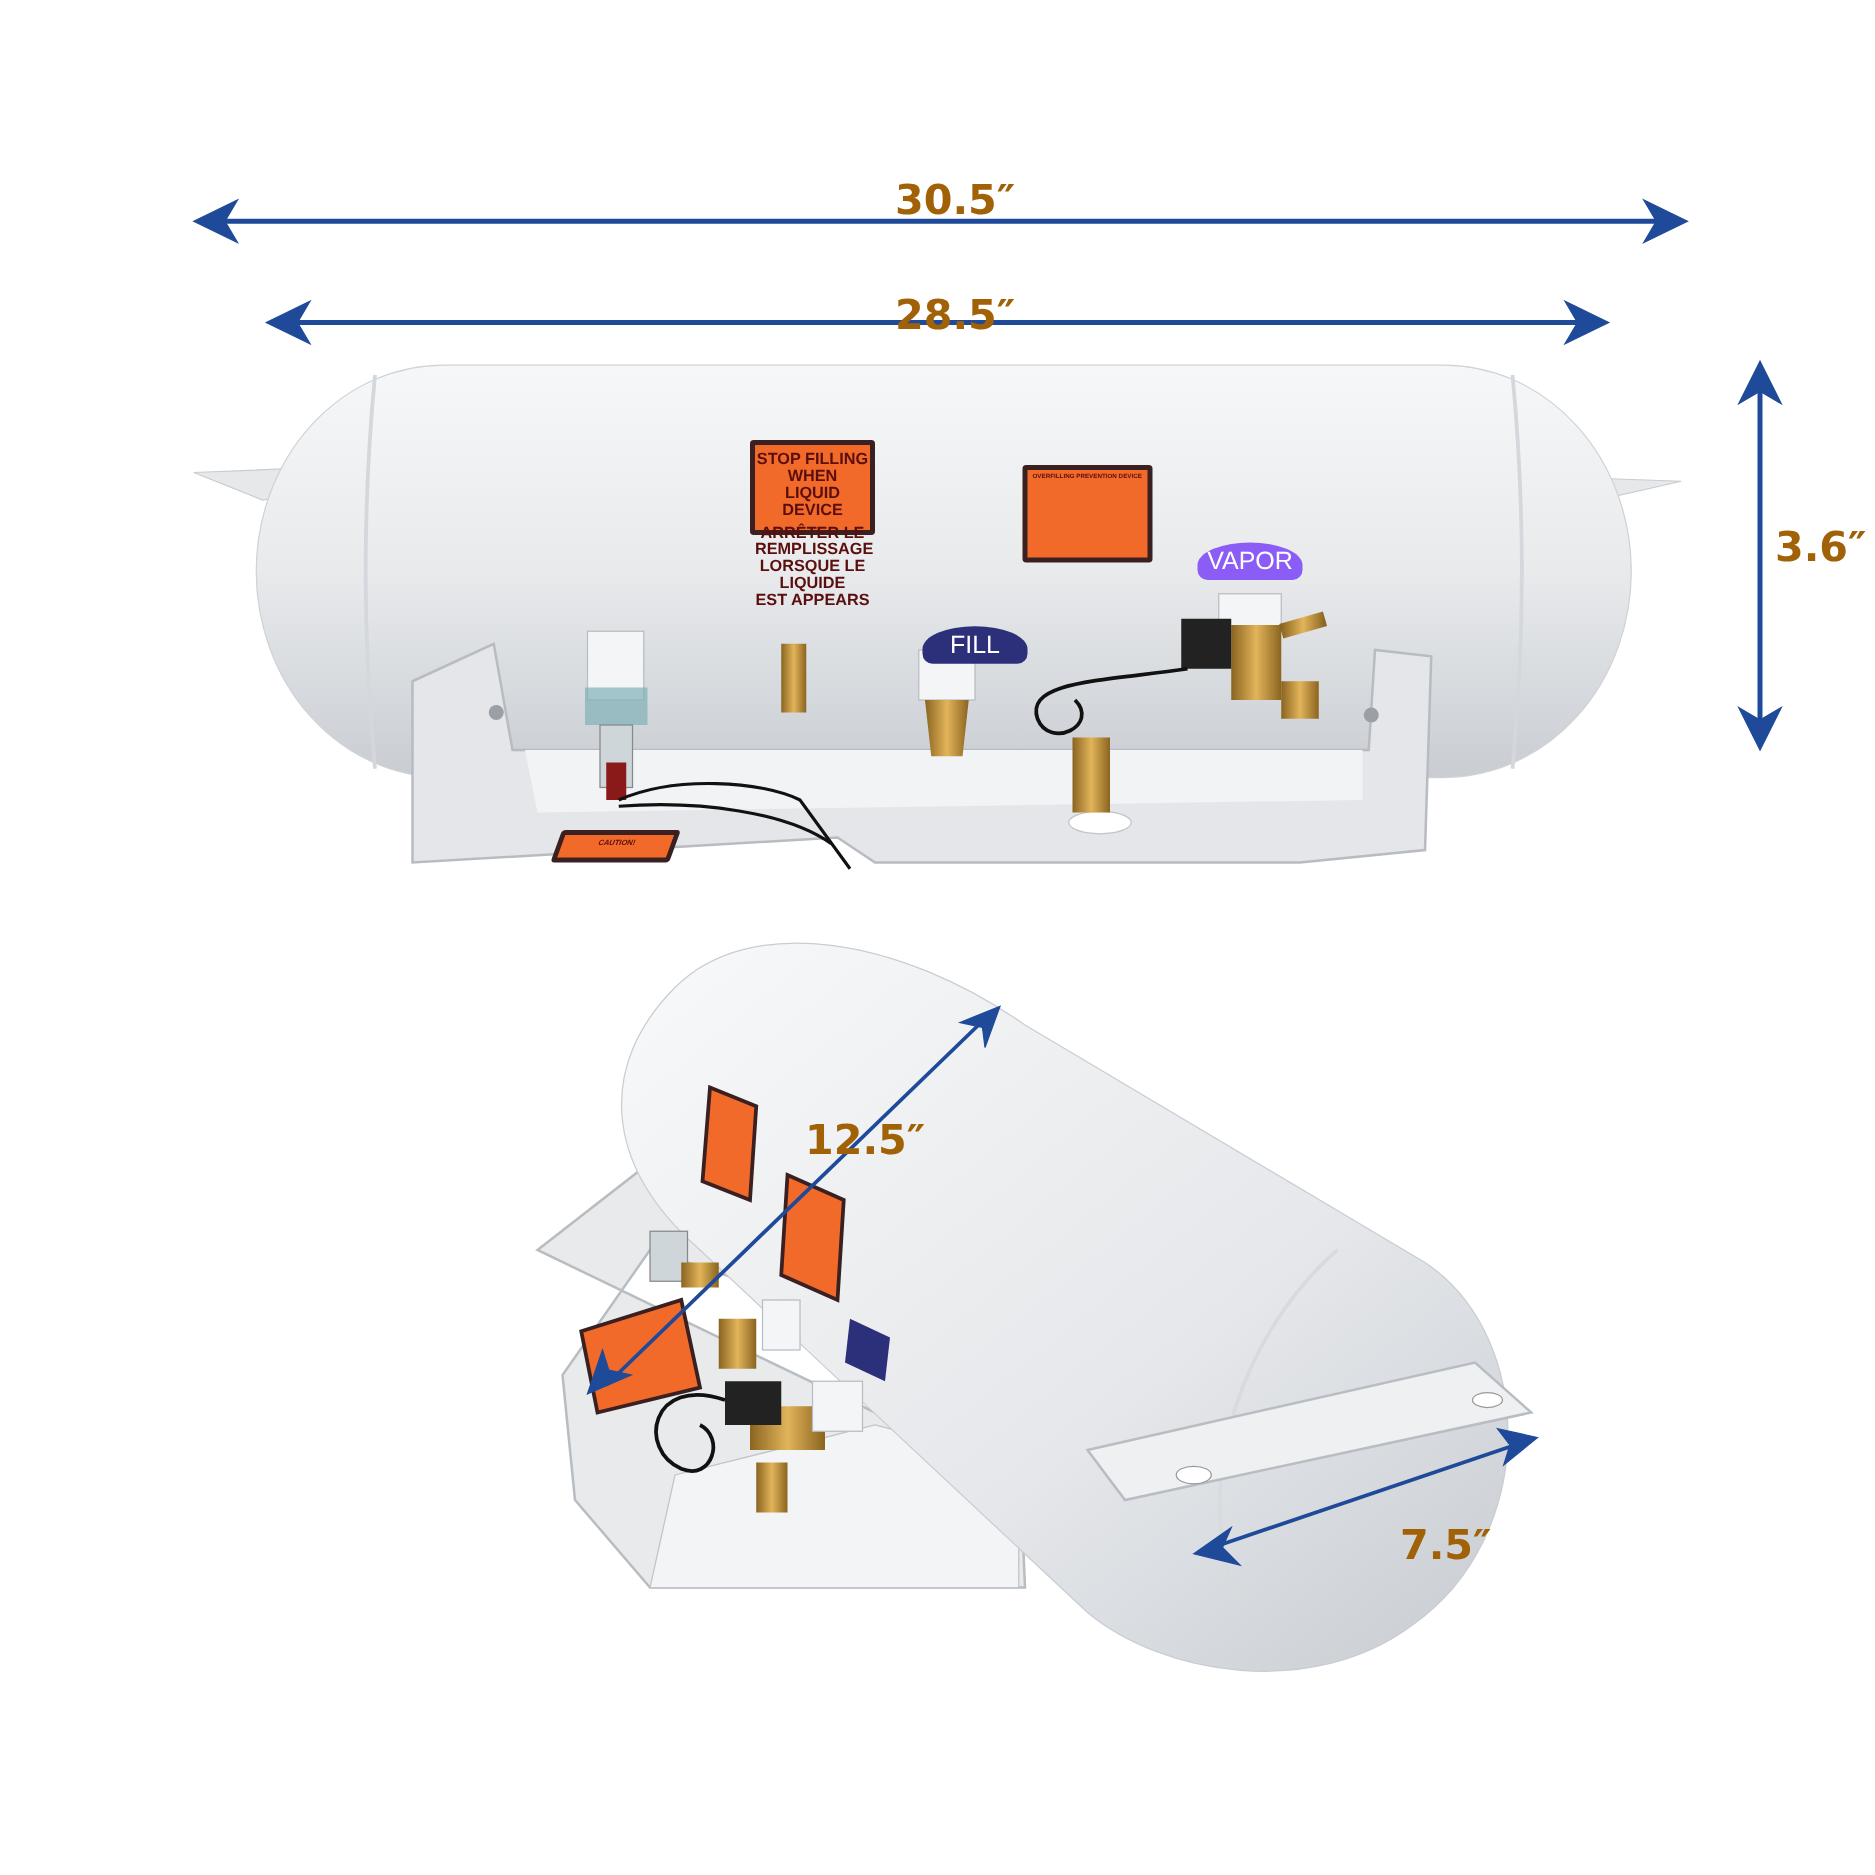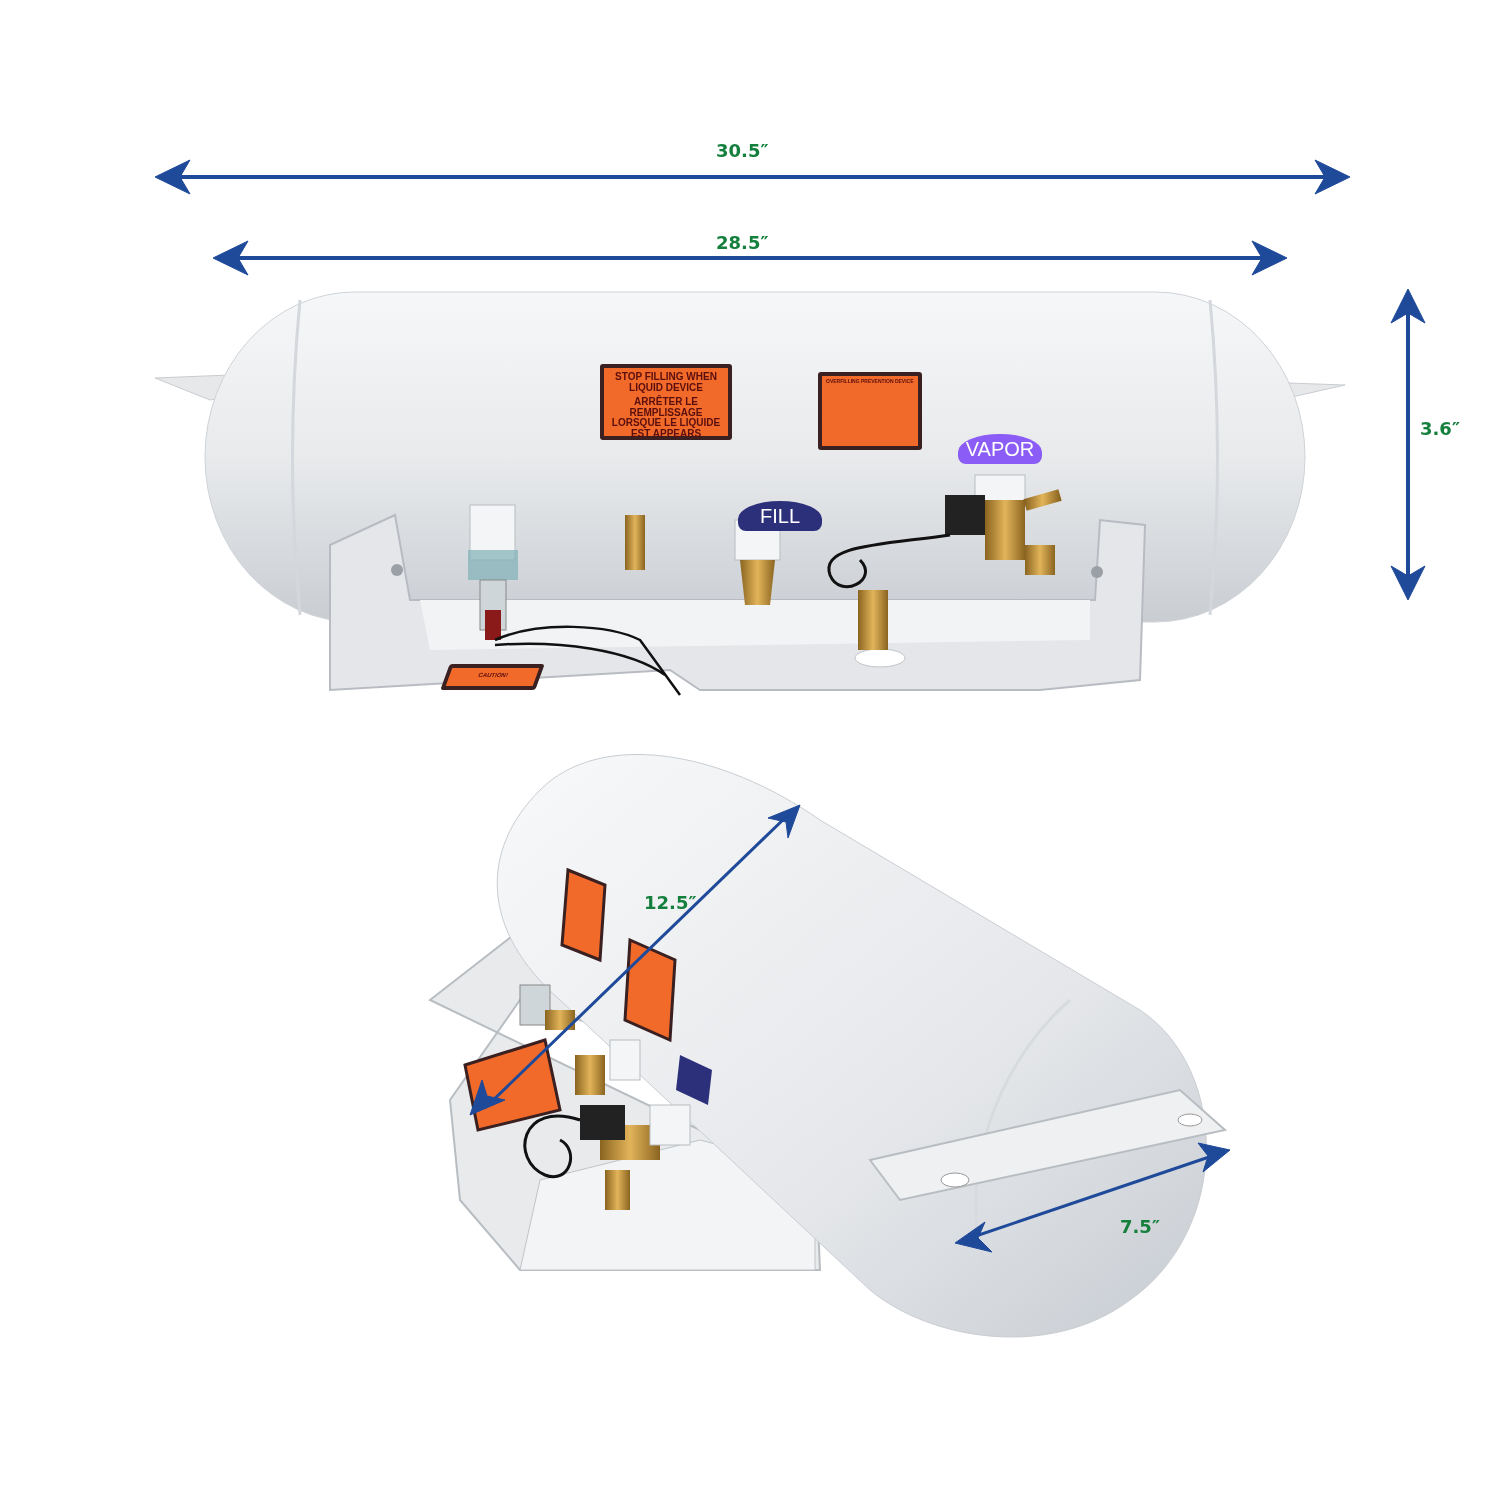--- a/index.html
+++ b/index.html
@@ -1,17 +1,17 @@
 <!DOCTYPE html>
 <html><head>
 <meta charset="utf-8">
 <style>
   html, body { margin:0; padding:0; background:#ffffff; }
   body { width:1500px; height:1500px; position:relative; overflow:hidden; font-family:"DejaVu Sans", sans-serif; }
-  .dim-label { position:absolute; color:#15803d; font-weight:bold; font-size:18px; font-family:"DejaVu Sans", sans-serif; }
+  .dim-label { position:absolute; color:#a16207; font-weight:bold; font-size:33px; font-family:"DejaVu Sans", sans-serif; }
   svg { position:absolute; left:0; top:0; }
   .label-box { position:absolute; background:#f26a2a; border:4px solid #3a2020; border-radius:3px; color:#5a0e0e; font-weight:bold; font-family:"Liberation Sans", sans-serif; text-align:center; line-height:1.05; box-sizing:border-box; }
   .tag { position:absolute; color:#fff; font-family:"Liberation Sans", sans-serif; font-size:20px; text-align:center; }
 </style>
 </head>
 <body>
 
 <svg width="1500" height="1500" viewBox="0 0 1500 1500">
   <defs>
     <linearGradient id="tankGrad" x1="0" y1="0" x2="0" y2="1">
@@ -117,21 +117,21 @@
     <polygon points="1230,1150 1198,1143 1208,1156 1203,1172"></polygon>
   </g>
 </svg>
 
 <div class="dim-label" style="left:716px; top:140px;">30.5″</div>
 <div class="dim-label" style="left:716px; top:232px;">28.5″</div>
 <div class="dim-label" style="left:1420px; top:418px;">3.6″</div>
 <div class="dim-label" style="left:644px; top:864px;margin-top:28px;">12.5″</div>
 <div class="dim-label" style="left:1120px; top:1216px;">7.5″</div>
 
-<div class="label-box" style="left:600px; top:364px; width:132px; height:76px; font-size:10px; padding-top:4px;">
+<div class="label-box" style="left:600px; top:352px; width:100px; height:76px; font-size:13px; padding-top:4px;">
   <div>STOP FILLING WHEN</div>
   <div>LIQUID DEVICE</div>
   <div style="height:4px"></div>
   <div>ARRÊTER LE</div>
   <div>REMPLISSAGE</div>
   <div>LORSQUE LE LIQUIDE</div>
   <div>EST APPEARS</div>
 </div>
 
 <div class="label-box" style="left:818px; top:372px; width:104px; height:78px; font-size:5px; padding-top:3px; text-align:left; padding-left:4px;">

